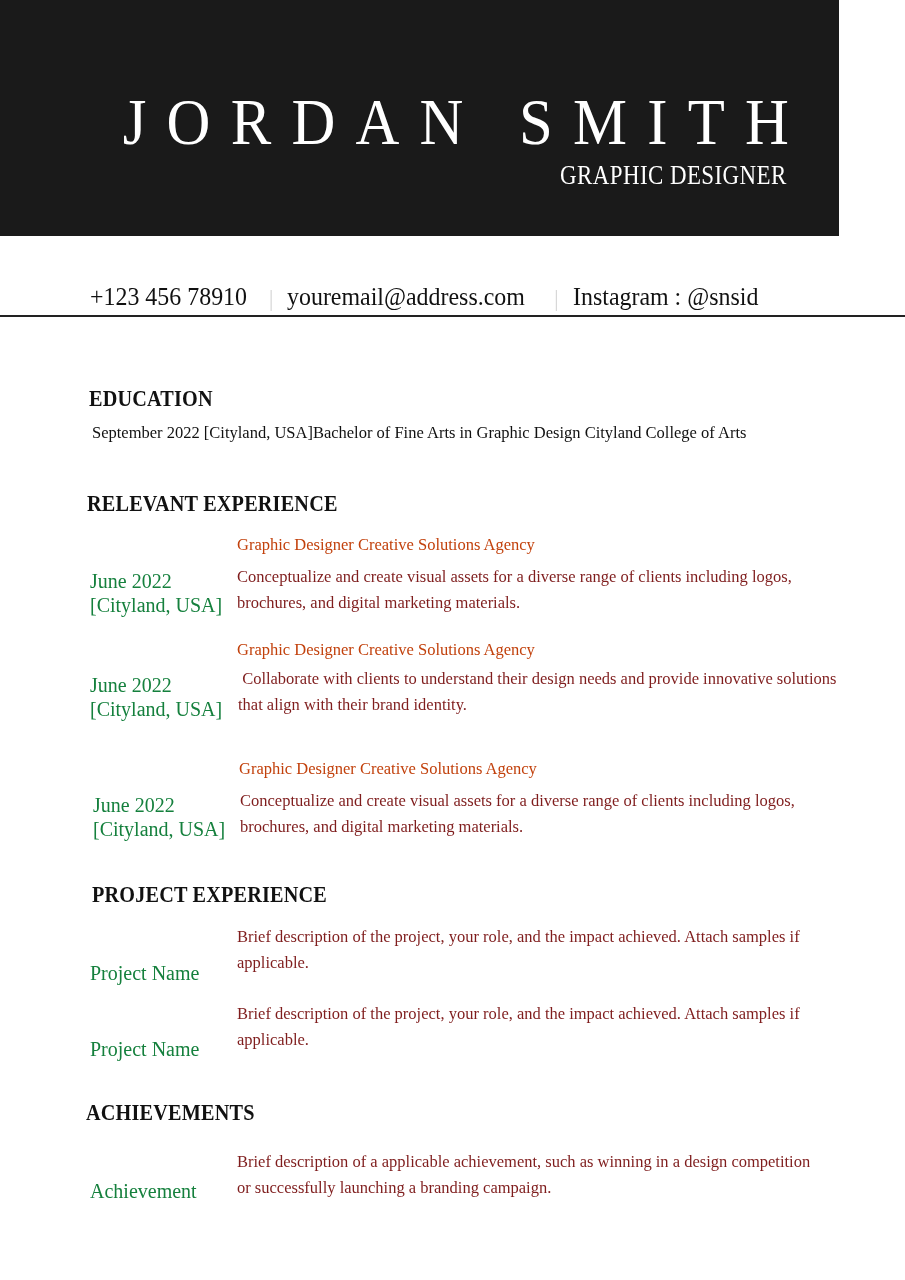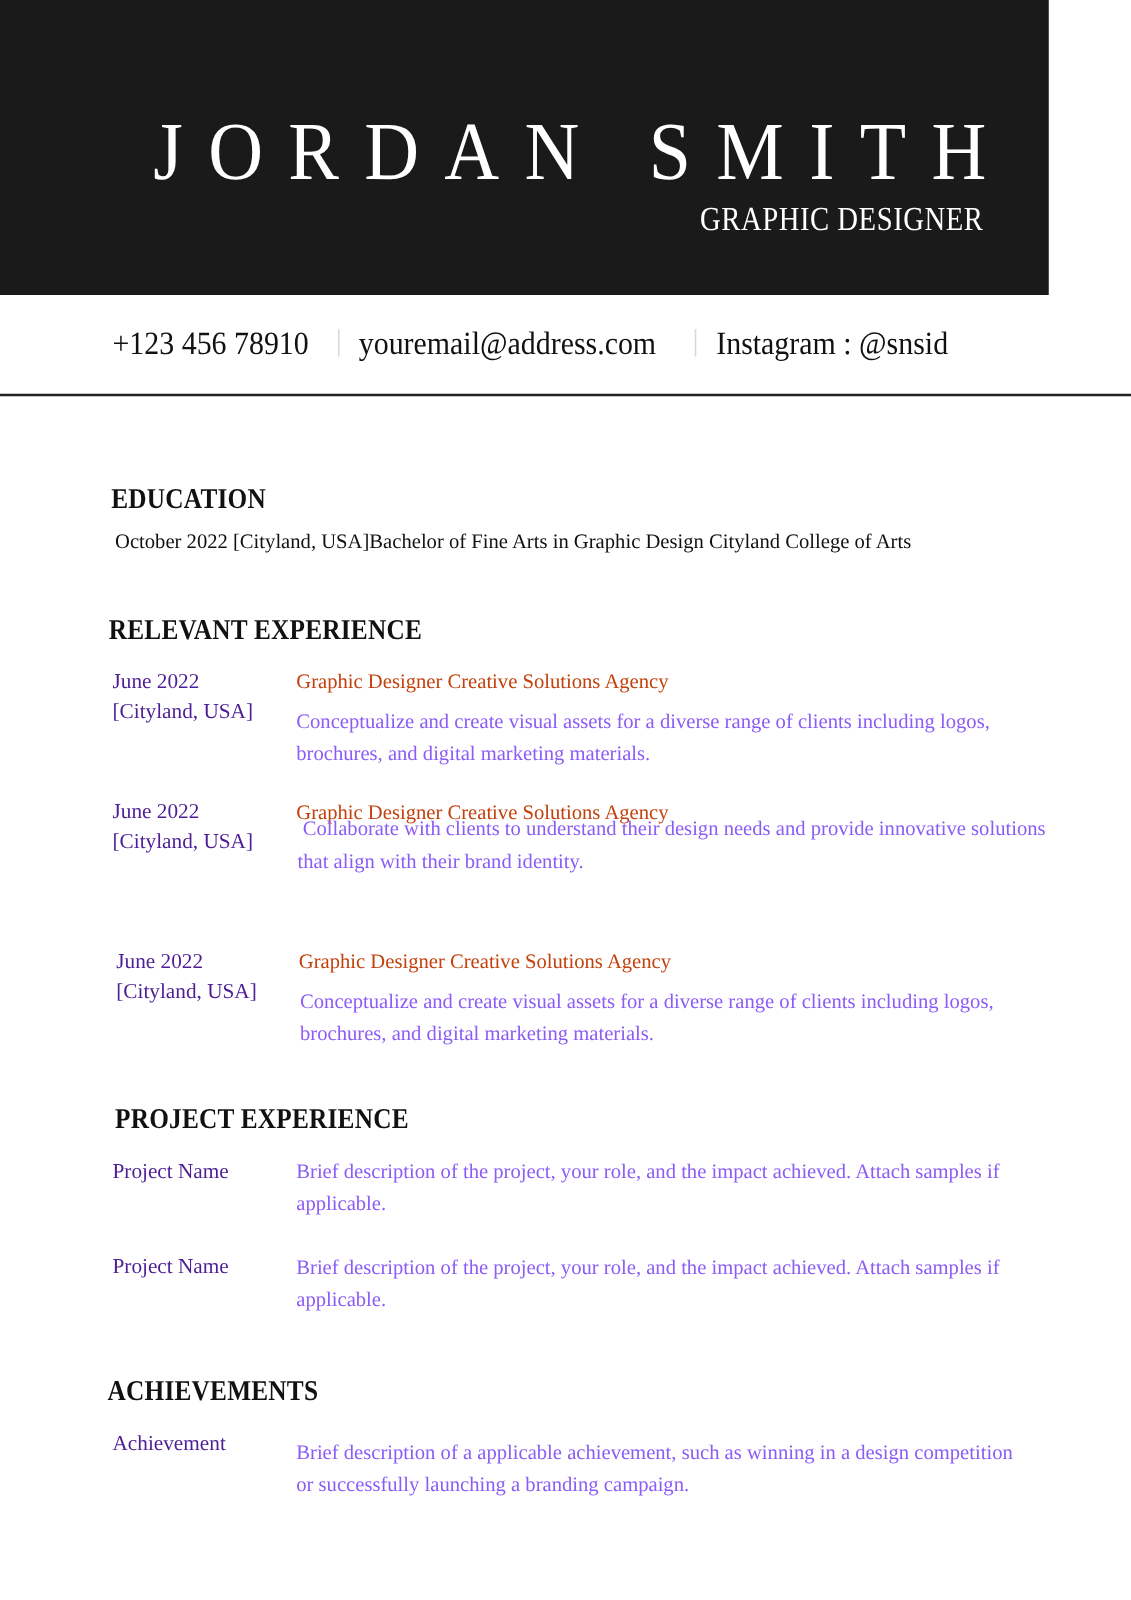--- a/index.html
+++ b/index.html
@@ -18,42 +18,42 @@
       letter-spacing: 22px; line-height: 76px; white-space: nowrap;
       transform: scaleX(0.92); transform-origin: right center;
       margin-right: -22px;
     }
     .role {
       position: absolute; right: 52px; top: 160px;
       font-size: 27px; color: #fff; letter-spacing: 0.5px; white-space: nowrap;
       transform: scaleX(0.85); transform-origin: right center;
     }
     .contact {
-      position: absolute; left: 90px; top: 260px; height: 40px;
-      display: flex; align-items: flex-start; white-space: nowrap;
+      position: absolute; left: 90px; top: 272px; height: 40px;
+      display: flex; align-items: flex-end; white-space: nowrap;
       font-size: 26px; color: #111;
     }
     .contact .item { transform: scaleX(0.92); transform-origin: left center; display:inline-block; }
     .contact .sep { color: #d8d8d8; margin: 0 14px 0 8px; font-size: 24px; }
     .divider {
       position: absolute; left: 0; top: 315px; width: 905px; height: 2px; background: #222;
     }
     .section-title {
       position: absolute; font-size: 23px; font-weight: bold; color: #111;
       white-space: nowrap; transform: scaleX(0.88); transform-origin: left center;
       letter-spacing: 0.2px;
     }
     .left-col {
-      position: absolute; font-size: 17px; color: #4c1d95; line-height: 24px; white-space: nowrap;
+      position: absolute; font-size: 20px; color: #15803d; line-height: 24px; white-space: nowrap; margin-top: 36px;
     }
     .entry-title {
       position: absolute; font-size: 16.5px; color: #c2410c; white-space: nowrap;
     }
     .entry-desc {
-      position: absolute; font-size: 16.5px; color: #8b5cf6; line-height: 26px; width: 620px;
+      position: absolute; font-size: 16.5px; color: #7f1d1d; line-height: 26px; width: 620px;
     }
     .edu-line {
       position: absolute; left: 92px; top: 423px; font-size: 16.5px; color: #111; white-space: nowrap;
     }
     .edu-line .deg { }
   </style>
 </head>
 <body>
 
 <div class="header">
@@ -66,41 +66,41 @@
   <span class="sep">|</span>
   <span class="item">youremail@address.com</span>
   <span class="sep">|</span>
   <span class="item">Instagram : @snsid</span>
 </div>
 
 <div class="divider"></div>
 
 <div class="section-title" style="left:89px; top:386px;">EDUCATION</div>
 <div class="edu-line">
-  <span>October 2022 [Cityland, USA]</span><span class="deg">Bachelor of Fine Arts in Graphic Design Cityland College of Arts</span>
+  <span>September 2022 [Cityland, USA]</span><span class="deg">Bachelor of Fine Arts in Graphic Design Cityland College of Arts</span>
 </div>
 
 <div class="section-title" style="left:87px; top:491px;">RELEVANT EXPERIENCE</div>
 
 <div>
   <div class="left-col" style="left:90px; top:533px;">
     <div>June 2022</div>
     <div>[Cityland, USA]</div>
   </div>
   <div class="entry-title" style="left:237px; top:535px;">Graphic Designer Creative Solutions Agency</div>
   <div class="entry-desc" style="left:237px; top:564px;">Conceptualize and create visual assets for a diverse range of clients including logos, brochures, and digital marketing materials.</div>
 </div>
 
 <div>
   <div class="left-col" style="left:90px; top:637px;">
     <div>June 2022</div>
     <div>[Cityland, USA]</div>
   </div>
   <div class="entry-title" style="left:237px; top:640px;">Graphic Designer Creative Solutions Agency</div>
-  <div class="entry-desc" style="left:238px; top:650px; width:625px; white-space:pre-wrap;font-family:Liberation Serif, serif;"> Collaborate with clients to understand their design needs and provide innovative solutions that align with their brand identity.</div>
+  <div class="entry-desc" style="left:238px; top:666px; width:625px; white-space:pre-wrap;font-family:Liberation Serif, serif;"> Collaborate with clients to understand their design needs and provide innovative solutions that align with their brand identity.</div>
 </div>
 
 <div>
   <div class="left-col" style="left:93px; top:757px;">
     <div>June 2022</div>
     <div>[Cityland, USA]</div>
   </div>
   <div class="entry-title" style="left:239px; top:759px;">Graphic Designer Creative Solutions Agency</div>
   <div class="entry-desc" style="left:240px; top:788px;">Conceptualize and create visual assets for a diverse range of clients including logos, brochures, and digital marketing materials.</div>
 </div>

